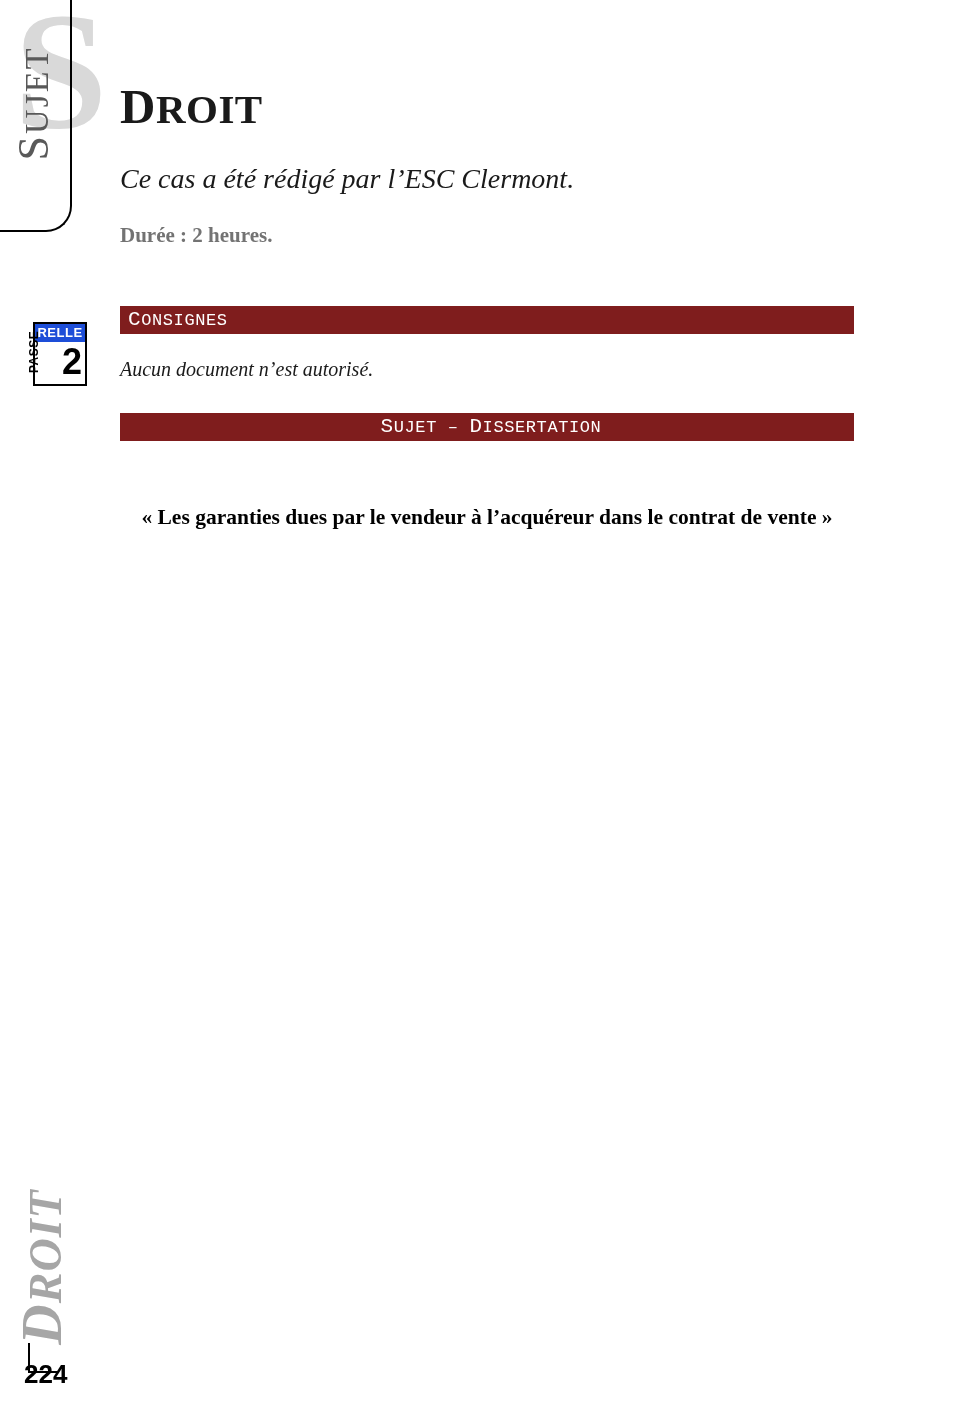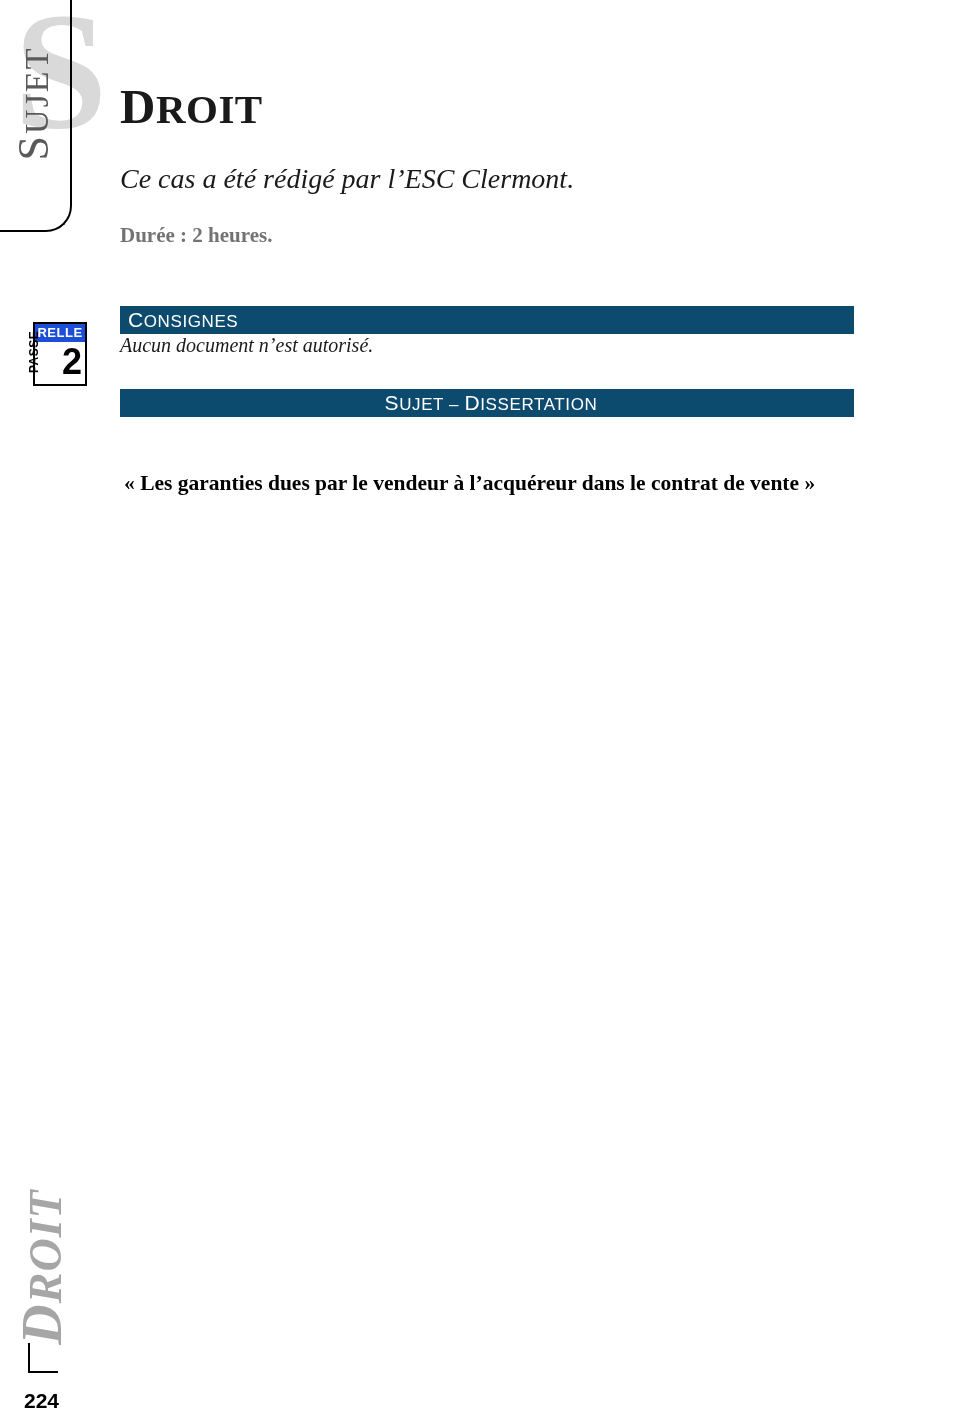--- a/index.html
+++ b/index.html
@@ -143,49 +143,51 @@
   .duration-line {
     margin: 0;
     padding-top: 28px;
     font-weight: bold;
     font-size: 21px;
     color: #737373;
   }
 
   .section-bar {
     margin-top: 58px;
-    background: #0c4a6e;
+    background: #7f1d1d;
     color: #ffffff;
     height: 28px;
     line-height: 28px;
     padding-left: 8px;
-    font-family: Liberation Sans, sans-serif;
+    font-family: Liberation Mono, monospace;
     font-size: 17px;
     letter-spacing: 0.6px;
     box-sizing: border-box;
     width: 734px;
   }
   .section-bar .cap {
     font-size: 21px;
   }
   .section-bar.tight {
     margin-top: 32px;
     text-align: center;
   }
 
   .section-body {
     margin: 0;
+    padding-top: 24px;
     font-style: italic;
     font-size: 20px;
     color: #1a1a1a;
   }
 
   .dissertation-quote {
-    margin: 4px;
+    margin: 14px;
     padding-top: 50px;
+    text-align: center;
     font-weight: bold;
     font-size: 21.5px;
     color: #000;
   }
 
   
   .footer-droit {
     position: absolute;
     left: -68px;
     bottom: 118px;
@@ -211,24 +213,24 @@
     bottom: 44px;
     width: 28px;
     height: 28px;
     border-left: 2px solid #000;
     border-bottom: 2px solid #000;
   }
 
   .page-number {
     position: absolute;
     left: 24px;
-    bottom: 4px;
-    font-family: "Liberation Sans", sans-serif;
-    font-weight: bold;
-    font-size: 21px;
+    bottom: 27px;
+    font-family: "Liberation Sans", sans-serif;
+    font-weight: bold;
+    font-size: 26px;
     color: #000;
   }
 </style>
 </head>
 <body>
 
 <div class="watermark-s">S</div>
 
 <div class="sujet-tab">
   <div class="sujet-tab-label">

